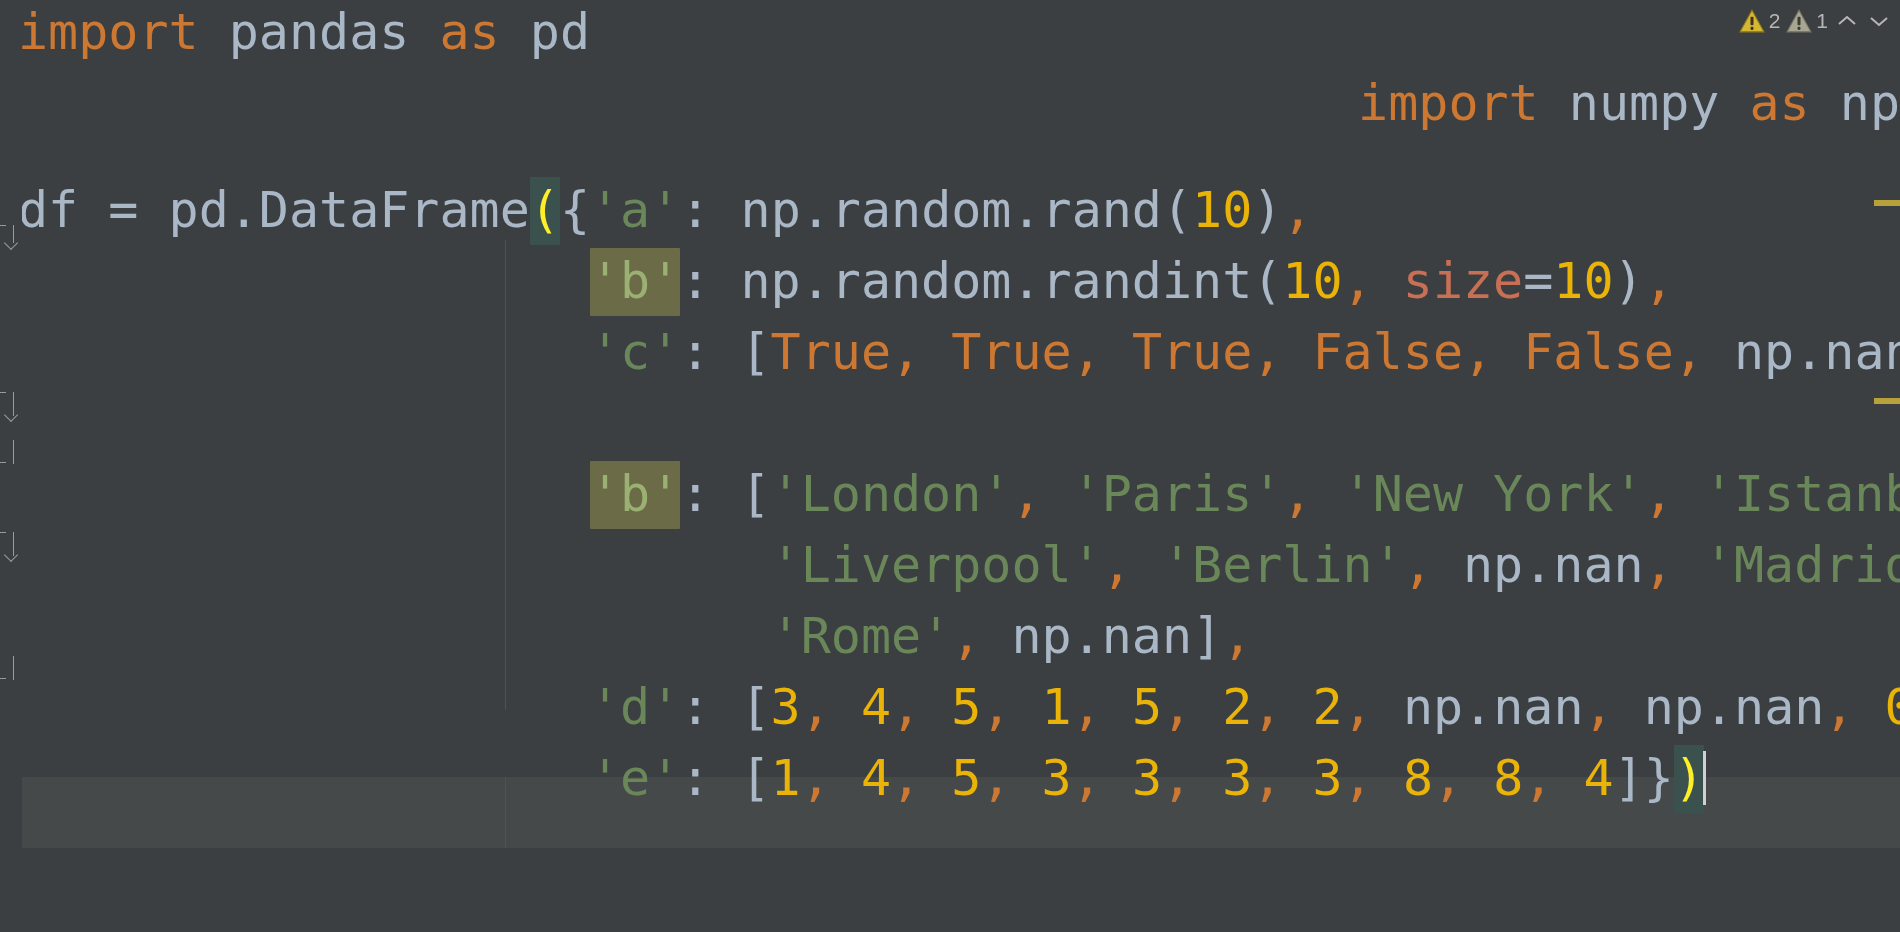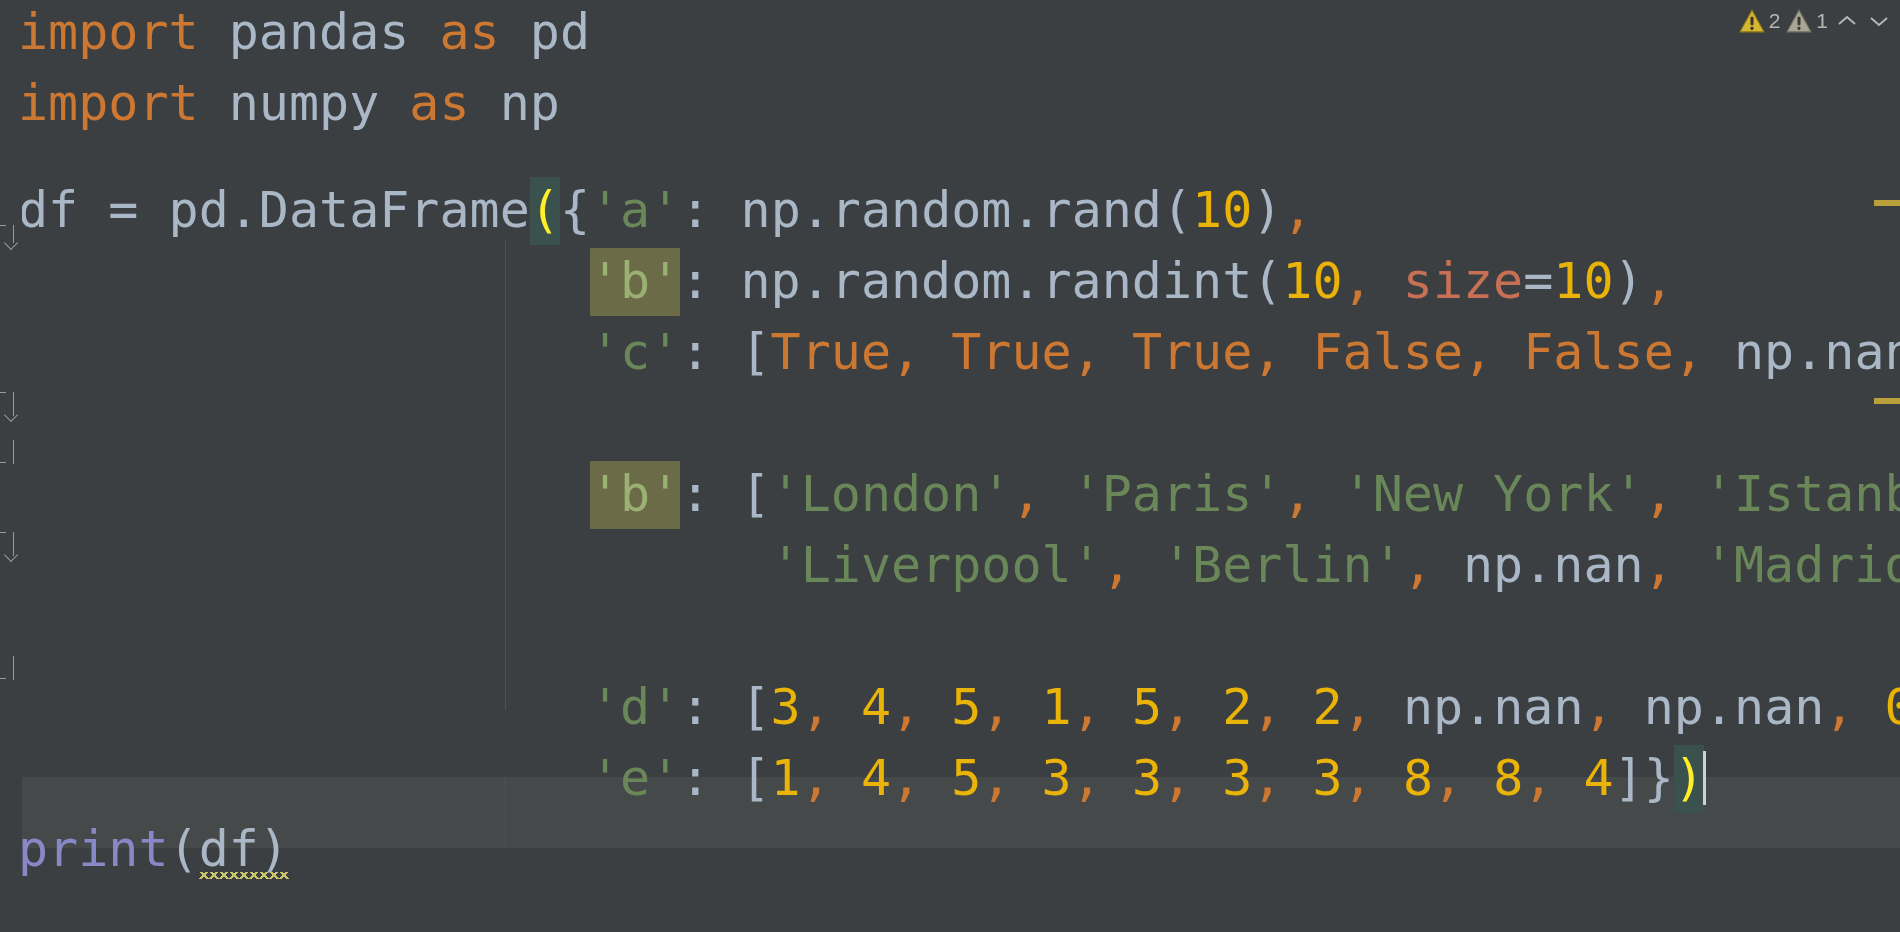--- a/index.html
+++ b/index.html
@@ -209,41 +209,41 @@
     <div class="fold-arrow" style="top:550px; left:6px; width:10px; height:10px; transform:rotate(45deg);"></div>
 
     <div class="fold-dash" style="top:678px;"></div>
     <div class="fold-vline" style="top:656px; height:24px;"></div>
   </div>
 
   <div id="code-surface">
 
     <div class="line" style="top:-3px;"><span class="txt"><span class="kw">import</span><span class="id"> </span><span class="id">pandas</span><span class="id"> </span><span class="kw">as</span><span class="id"> </span><span class="id">pd</span></span></div>
 
-    <div class="line" style="top:68px;"><span class="txt"><span class="kw">import</span><span class="id"> </span><span class="id">numpy</span><span class="id"> </span><span class="kw">as</span><span class="id"> </span><span class="id">np</span></span></div>
+    <div class="line" style="top:68px;text-align:right;"><span class="txt"><span class="kw">import</span><span class="id"> </span><span class="id">numpy</span><span class="id"> </span><span class="kw">as</span><span class="id"> </span><span class="id">np</span></span></div>
 
     <div class="line" style="top:139px;"><span class="txt"></span></div>
 
     <div class="line" style="top:175px;"><span class="txt"><span class="id">df</span><span class="punct"> </span><span class="punct">=</span><span class="punct"> </span><span class="id">pd.DataFrame</span><span class="matchbr">(</span><span class="brkt">{</span><span class="str">'a'</span><span class="punct">:</span><span class="id"> </span><span class="id">np.random.rand</span><span class="brkt">(</span><span class="num">10</span><span class="brkt">)</span><span class="comma">,</span></span></div>
 
     <div class="line" style="top:246px;"><span class="txt"><span>                   </span><span class="dupkey">'b'</span><span class="punct">:</span><span class="id"> </span><span class="id">np.random.randint</span><span class="brkt">(</span><span class="num">10</span><span class="comma">,</span><span> </span><span class="kwarg">size</span><span class="punct">=</span><span class="num">10</span><span class="brkt">)</span><span class="comma">,</span></span></div>
 
     <div class="line" style="top:317px;"><span class="txt"><span>                   </span><span class="str">'c'</span><span class="punct">:</span><span> </span><span class="brkt">[</span><span class="kw">True</span><span class="comma">,</span><span> </span><span class="kw">True</span><span class="comma">,</span><span> </span><span class="kw">True</span><span class="comma">,</span><span> </span><span class="kw">False</span><span class="comma">,</span><span> </span><span class="kw">False</span><span class="comma">,</span><span> </span><span class="id">np.nan</span></span></div>
 
 
     <div class="line" style="top:459px;"><span class="txt"><span>                   </span><span class="dupkey">'b'</span><span class="punct">:</span><span> </span><span class="brkt">[</span><span class="str">'London'</span><span class="comma">,</span><span> </span><span class="str">'Paris'</span><span class="comma">,</span><span> </span><span class="str">'New York'</span><span class="comma">,</span><span> </span><span class="str">'Istanbul'</span></span></div>
 
     <div class="line" style="top:530px;"><span class="txt"><span>                         </span><span class="str">'Liverpool'</span><span class="comma">,</span><span> </span><span class="str">'Berlin'</span><span class="comma">,</span><span> </span><span class="id">np.nan</span><span class="comma">,</span><span> </span><span class="str">'Madrid'</span></span></div>
 
+    <div class="line" style="top:601px;"><span class="txt"><span>                         </span><span class="str">'Rome'</span><span class="comma">,</span><span> </span><span class="id">np.nan</span><span class="brkt">]</span><span class="comma">,</span></span></div>
 
     <div class="line" style="top:672px;"><span class="txt"><span>                   </span><span class="str">'d'</span><span class="punct">:</span><span> </span><span class="brkt">[</span><span class="num">3</span><span class="comma">,</span><span> </span><span class="num">4</span><span class="comma">,</span><span> </span><span class="num">5</span><span class="comma">,</span><span> </span><span class="num">1</span><span class="comma">,</span><span> </span><span class="num">5</span><span class="comma">,</span><span> </span><span class="num">2</span><span class="comma">,</span><span> </span><span class="num">2</span><span class="comma">,</span><span> </span><span class="id">np.nan</span><span class="comma">,</span><span> </span><span class="id">np.nan</span><span class="comma">,</span><span> </span><span class="num">0</span></span></div>
 
     <div class="line" style="top:743px;"><span class="txt"><span>                   </span><span class="str">'e'</span><span class="punct">:</span><span> </span><span class="brkt">[</span><span class="num">1</span><span class="comma">,</span><span> </span><span class="num">4</span><span class="comma">,</span><span> </span><span class="num">5</span><span class="comma">,</span><span> </span><span class="num">3</span><span class="comma">,</span><span> </span><span class="num">3</span><span class="comma">,</span><span> </span><span class="num">3</span><span class="comma">,</span><span> </span><span class="num">3</span><span class="comma">,</span><span> </span><span class="num">8</span><span class="comma">,</span><span> </span><span class="num">8</span><span class="comma">,</span><span> </span><span class="num">4</span><span class="brkt">]</span><span class="brkt">}</span><span class="matchbr">)</span><span class="caret"></span></span></div>
 
-    <div class="line" style="top:814px;"><span class="txt"><span class="builtin">print</span><span class="brkt">(</span><span class="squiggle"><span class="id">df</span><span class="brkt">)</span></span></span></div>
 
   </div>
 
   <div class="stripe warn" style="top:200px;"></div>
   <div class="stripe warn" style="top:398px;"></div>
 
   <div id="inspection-widget">
 
     <div class="insp-item">
       <svg class="tri" width="26" height="24" viewBox="0 0 24 22">

